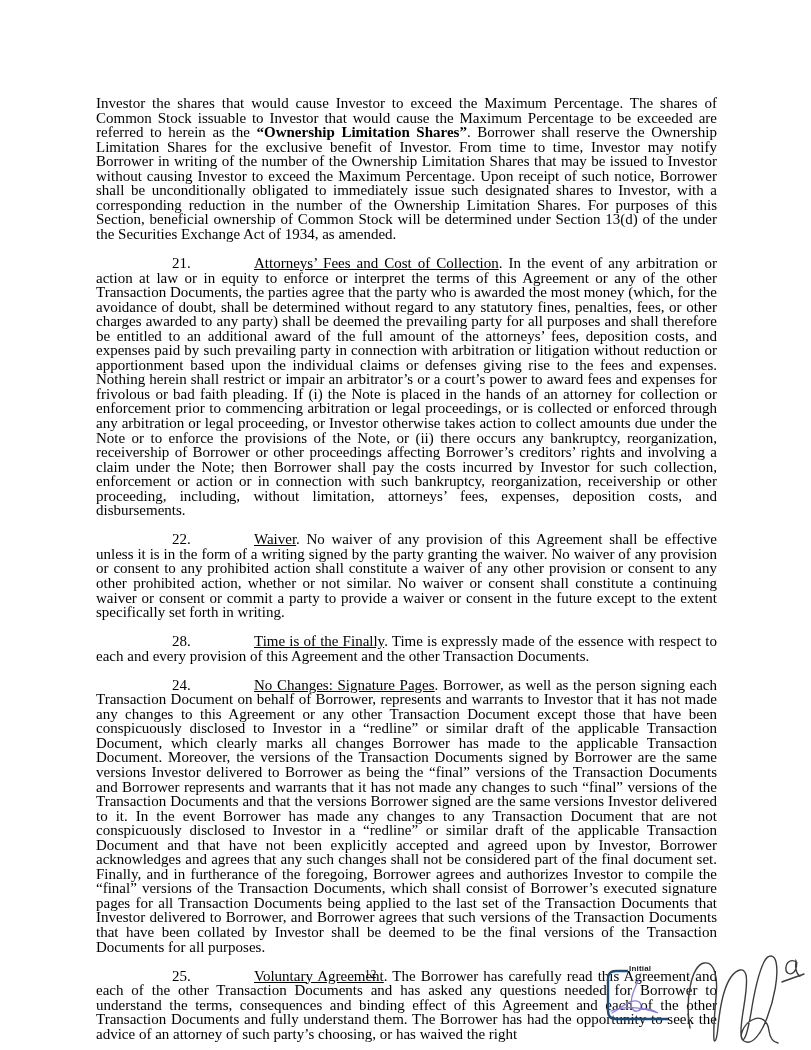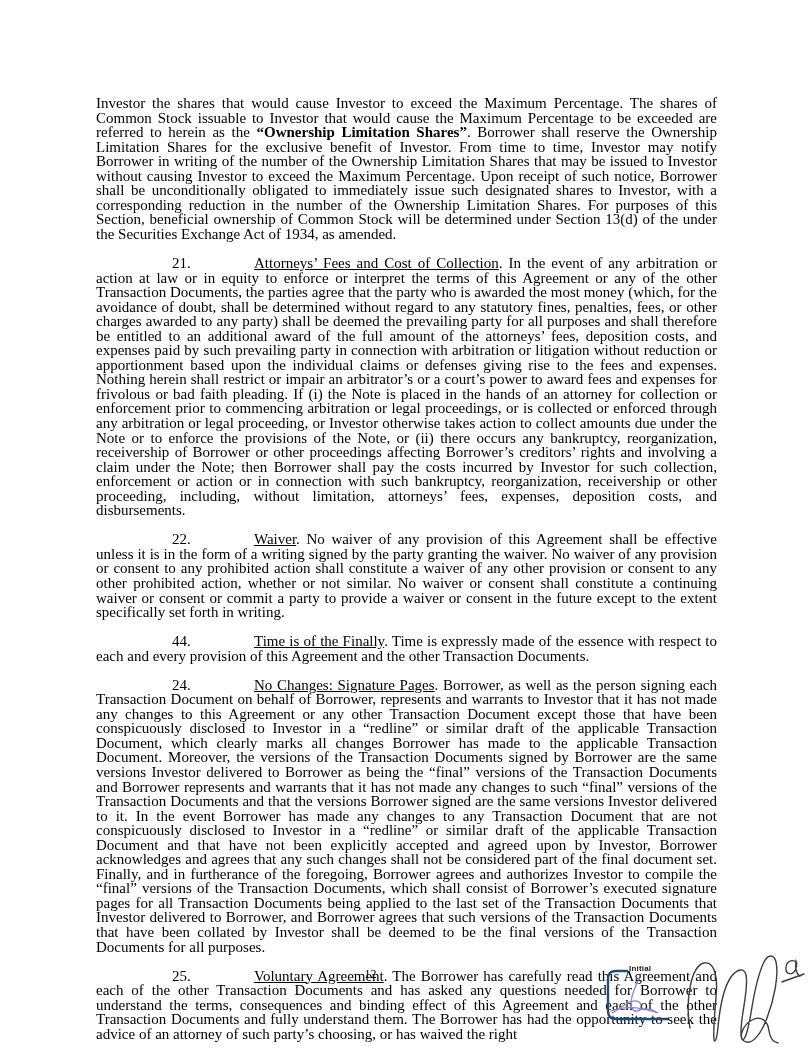--- a/index.html
+++ b/index.html
@@ -67,21 +67,21 @@
 </style>
 </head>
 <body>
 
 <div class="page">
 
   <section class="text-block" id="paragraphs-container">
       <p class="para"><span>Investor the shares that would cause Investor to exceed the Maximum Percentage. The shares of Common Stock issuable to Investor that would cause the Maximum Percentage to be exceeded are referred to herein as the </span><span class="bold">“Ownership Limitation Shares”</span><span>. Borrower shall reserve the Ownership Limitation Shares for the exclusive benefit of Investor. From time to time, Investor may notify Borrower in writing of the number of the Ownership Limitation Shares that may be issued to Investor without causing Investor to exceed the Maximum Percentage. Upon receipt of such notice, Borrower shall be unconditionally obligated to immediately issue such designated shares to Investor, with a corresponding reduction in the number of the Ownership Limitation Shares. For purposes of this Section, beneficial ownership of Common Stock will be determined under Section 13(d) of the under the Securities Exchange Act of 1934, as amended.</span></p>
       <p class="para numbered"><span class="pnum">21.</span><span class="pheading">Attorneys’ Fees and Cost of Collection</span>. In the event of any arbitration or action at law or in equity to enforce or interpret the terms of this Agreement or any of the other Transaction Documents, the parties agree that the party who is awarded the most money (which, for the avoidance of doubt, shall be determined without regard to any statutory fines, penalties, fees, or other charges awarded to any party) shall be deemed the prevailing party for all purposes and shall therefore be entitled to an additional award of the full amount of the attorneys’ fees, deposition costs, and expenses paid by such prevailing party in connection with arbitration or litigation without reduction or apportionment based upon the individual claims or defenses giving rise to the fees and expenses. Nothing herein shall restrict or impair an arbitrator’s or a court’s power to award fees and expenses for frivolous or bad faith pleading. If (i) the Note is placed in the hands of an attorney for collection or enforcement prior to commencing arbitration or legal proceedings, or is collected or enforced through any arbitration or legal proceeding, or Investor otherwise takes action to collect amounts due under the Note or to enforce the provisions of the Note, or (ii) there occurs any bankruptcy, reorganization, receivership of Borrower or other proceedings affecting Borrower’s creditors’ rights and involving a claim under the Note; then Borrower shall pay the costs incurred by Investor for such collection, enforcement or action or in connection with such bankruptcy, reorganization, receivership or other proceeding, including, without limitation, attorneys’ fees, expenses, deposition costs, and disbursements.</p>
       <p class="para numbered"><span class="pnum">22.</span><span class="pheading">Waiver</span>. No waiver of any provision of this Agreement shall be effective unless it is in the form of a writing signed by the party granting the waiver. No waiver of any provision or consent to any prohibited action shall constitute a waiver of any other provision or consent to any other prohibited action, whether or not similar. No waiver or consent shall constitute a continuing waiver or consent or commit a party to provide a waiver or consent in the future except to the extent specifically set forth in writing.</p>
-      <p class="para numbered"><span class="pnum">44.</span><span class="pheading">Time is of the Finally</span>. Time is expressly made of the essence with respect to each and every provision of this Agreement and the other Transaction Documents.</p>
+      <p class="para numbered"><span class="pnum">28.</span><span class="pheading">Time is of the Finally</span>. Time is expressly made of the essence with respect to each and every provision of this Agreement and the other Transaction Documents.</p>
       <p class="para numbered"><span class="pnum">24.</span><span class="pheading">No Changes: Signature Pages</span>. Borrower, as well as the person signing each Transaction Document on behalf of Borrower, represents and warrants to Investor that it has not made any changes to this Agreement or any other Transaction Document except those that have been conspicuously disclosed to Investor in a “redline” or similar draft of the applicable Transaction Document, which clearly marks all changes Borrower has made to the applicable Transaction Document. Moreover, the versions of the Transaction Documents signed by Borrower are the same versions Investor delivered to Borrower as being the “final” versions of the Transaction Documents and Borrower represents and warrants that it has not made any changes to such “final” versions of the Transaction Documents and that the versions Borrower signed are the same versions Investor delivered to it. In the event Borrower has made any changes to any Transaction Document that are not conspicuously disclosed to Investor in a “redline” or similar draft of the applicable Transaction Document and that have not been explicitly accepted and agreed upon by Investor, Borrower acknowledges and agrees that any such changes shall not be considered part of the final document set. Finally, and in furtherance of the foregoing, Borrower agrees and authorizes Investor to compile the “final” versions of the Transaction Documents, which shall consist of Borrower’s executed signature pages for all Transaction Documents being applied to the last set of the Transaction Documents that Investor delivered to Borrower, and Borrower agrees that such versions of the Transaction Documents that have been collated by Investor shall be deemed to be the final versions of the Transaction Documents for all purposes.</p>
       <p class="para numbered"><span class="pnum">25.</span><span class="pheading">Voluntary Agreement</span>. The Borrower has carefully read this Agreement and each of the other Transaction Documents and has asked any questions needed for Borrower to understand the terms, consequences and binding effect of this Agreement and each of the other Transaction Documents and fully understand them. The Borrower has had the opportunity to seek the advice of an attorney of such party’s choosing, or has waived the right</p>
     </section>
 
   <div class="page-number">12</div>
 
   <div class="initial-field">
     <svg width="68" height="64" viewBox="0 0 68 64">
       <path class="border-path" d="M 26 7 L 14 7 Q 6 7 6 15 L 6 47 Q 6 55 14 55 L 66 55"></path>
       <path class="squiggle-path" d="M 37 15 C 32 25, 27 37, 30 44 C 32 49, 39 48, 39 42 C 39 36, 31 35, 24 40 C 18 44, 14 47, 10 49"></path>

